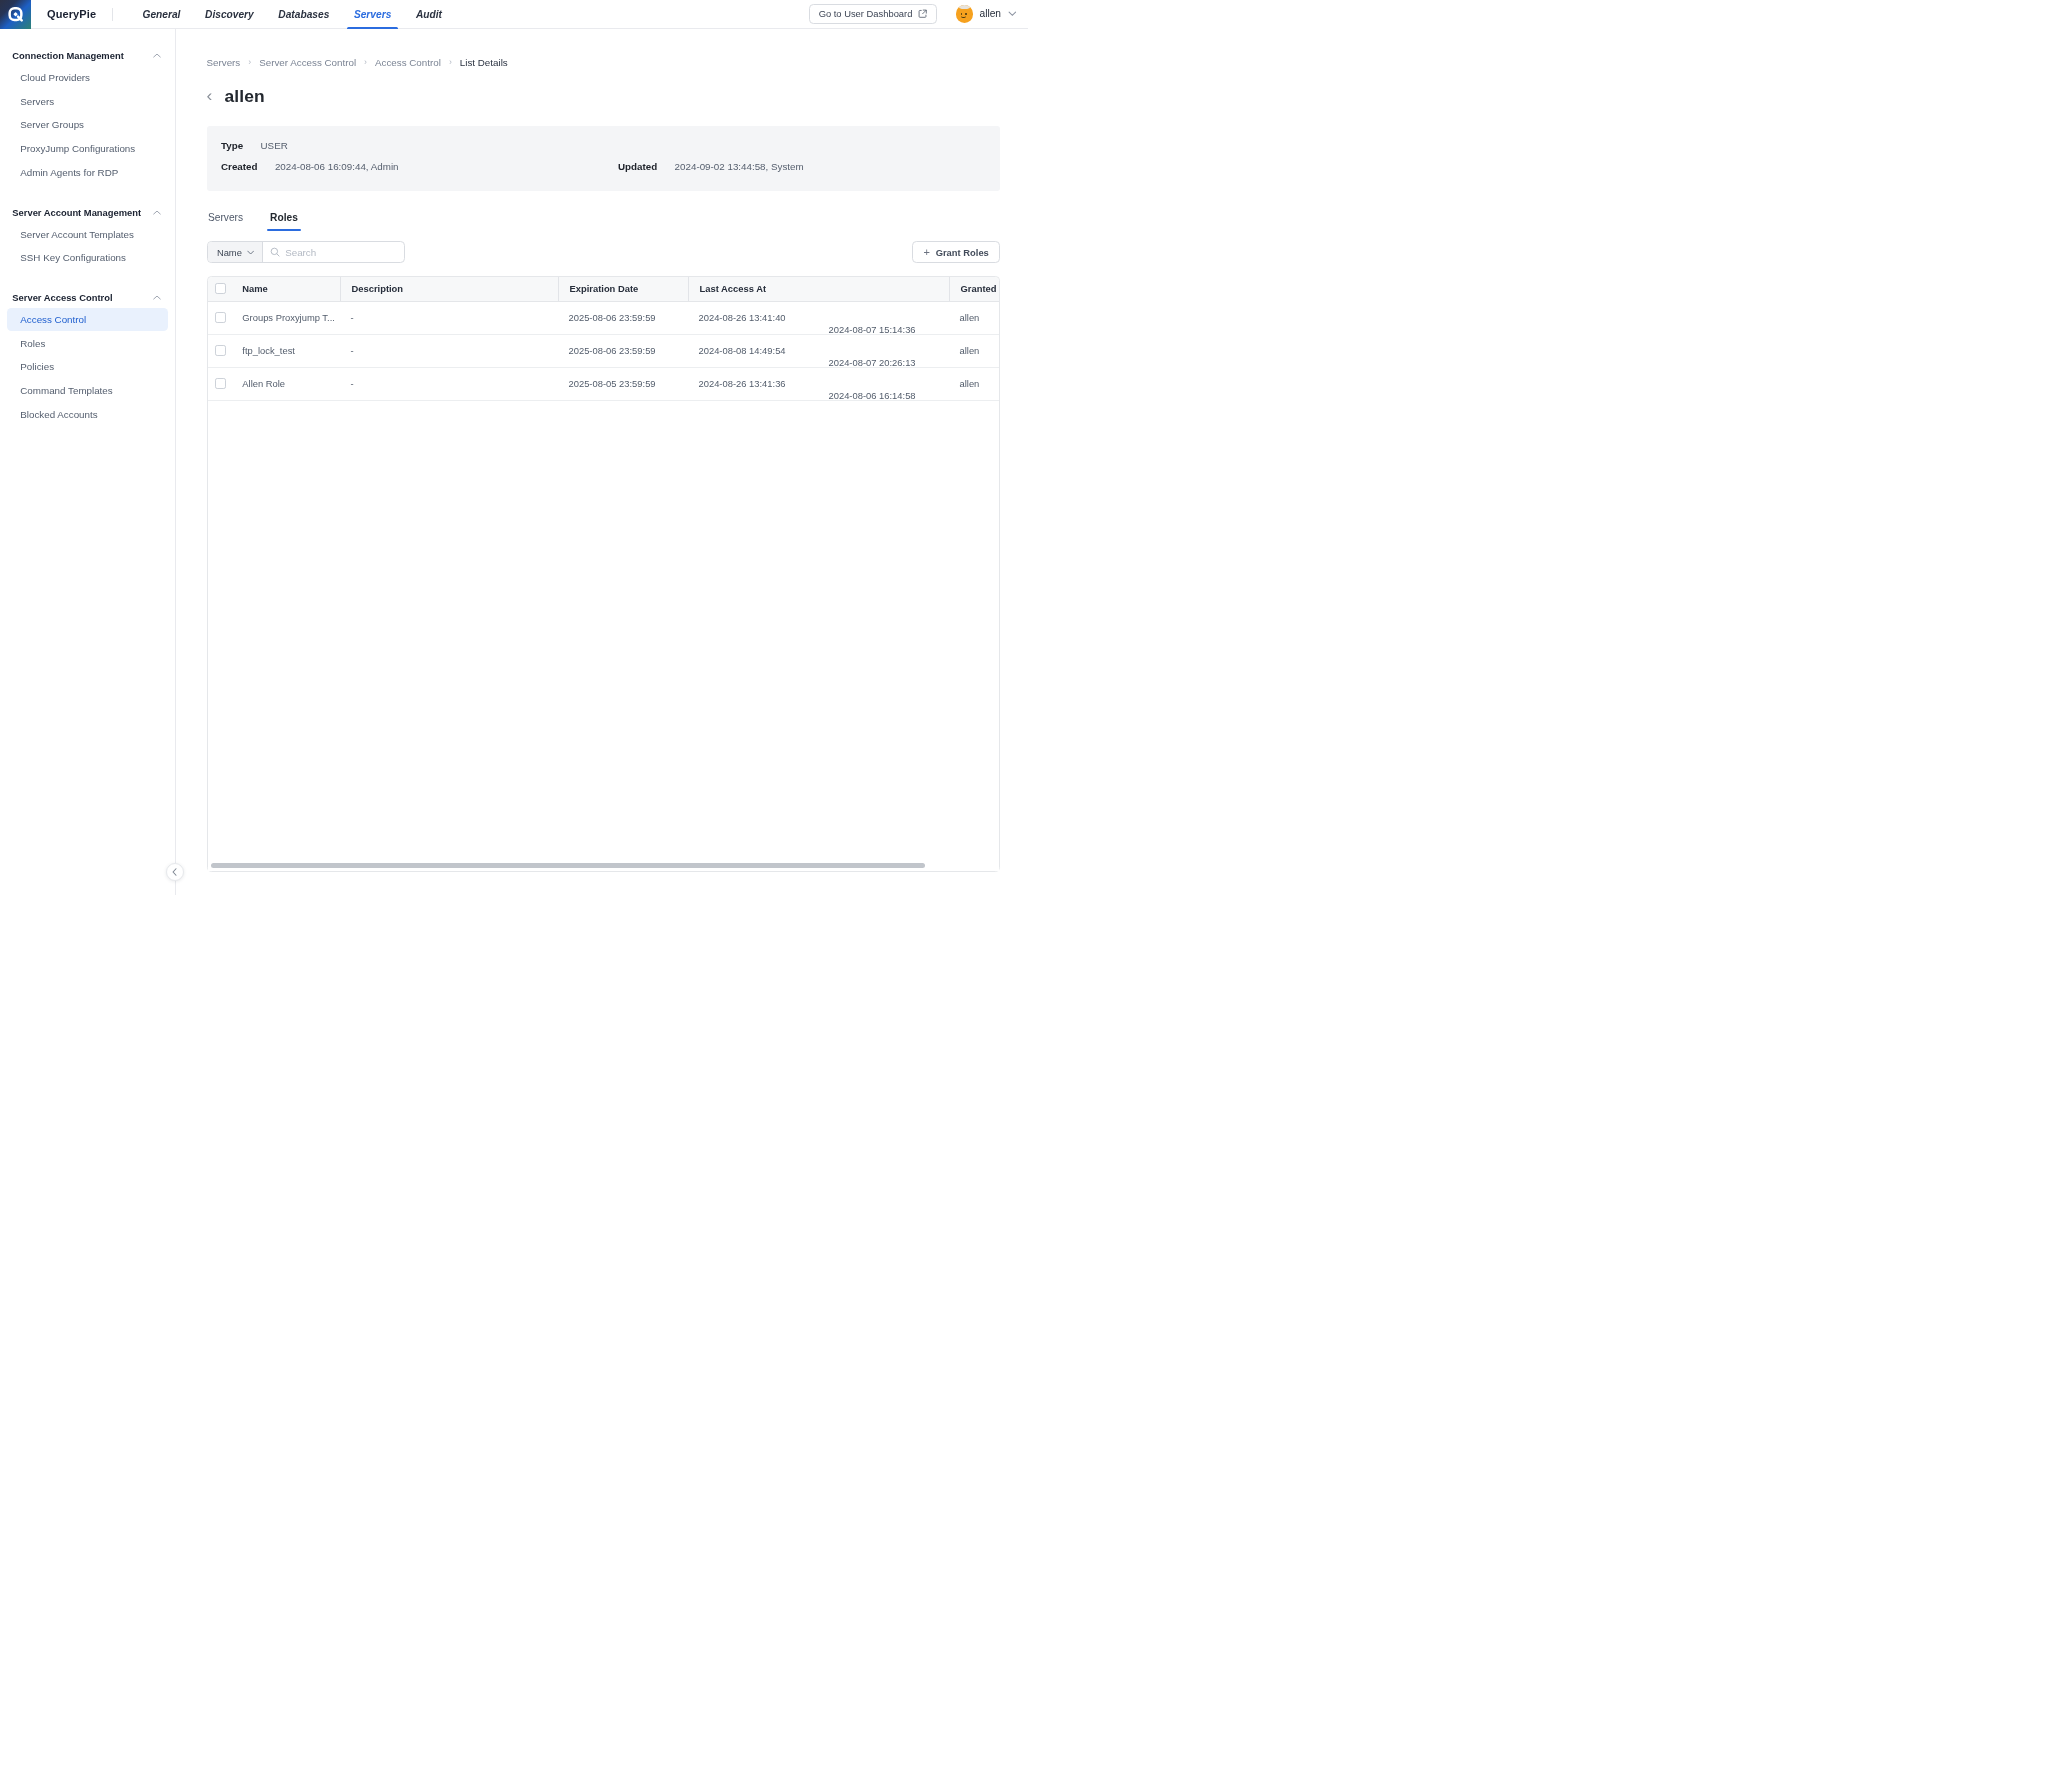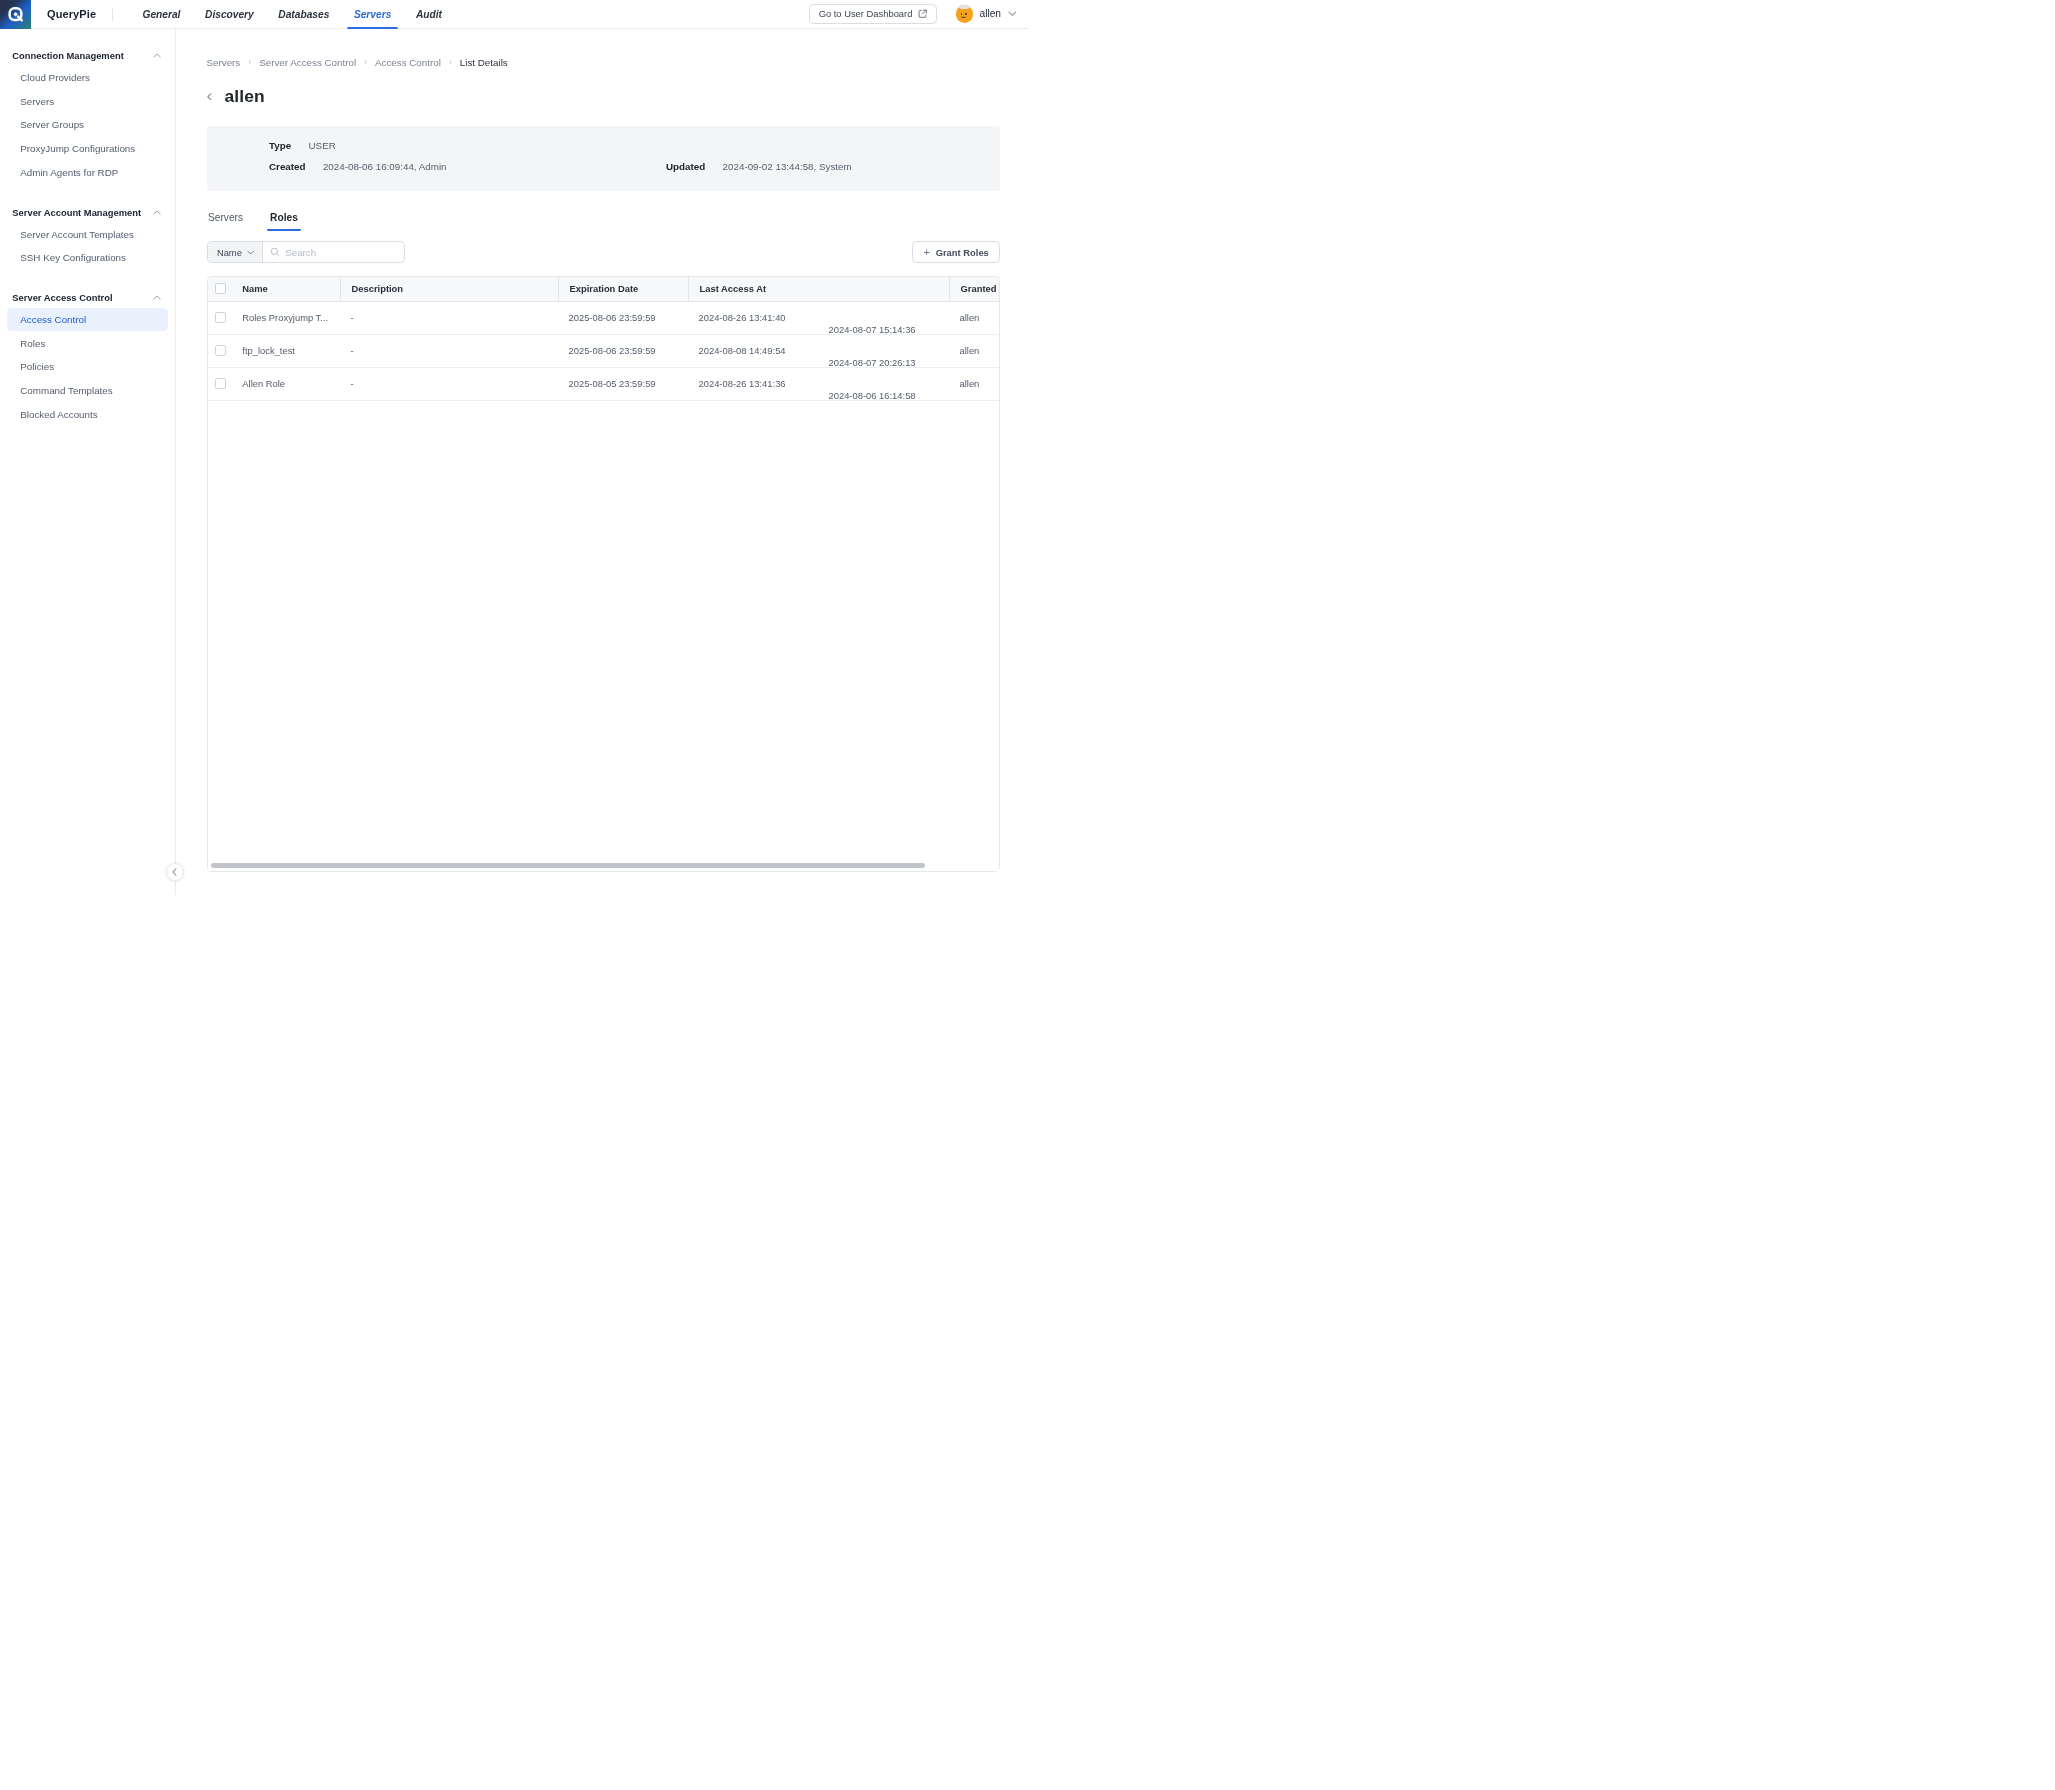--- a/index.html
+++ b/index.html
@@ -89,21 +89,21 @@
   .breadcrumb { display:flex; align-items:center; font-size:9.8px; color:#7b8494; }
   .breadcrumb .bc-link { cursor:pointer; }
   .breadcrumb .bc-sep { margin:0 8px; color:#b3b9c4; font-size:8.7px; }
   .breadcrumb .bc-current { color:#2b3342; }
 
   .title-row { display:flex; align-items:center; margin-top:18px; }
   .back-btn { font-size:17.4px; color:#8a9099; line-height:1; cursor:pointer; font-weight:400; margin-top:-1.5px; }
   .page-title { font-size:17.4px; font-weight:700; color:#23282f; margin-left:12.3px; letter-spacing:0.1px; }
 
   .info-panel { margin-top:19px; height:65px; background:#f4f5f7; border-radius:2.9px; padding:14.5px 14.5px 0 14.5px; }
-  .info-row { display:flex; align-items:center; font-size:9.8px;margin-left:48px; }
+  .info-row { display:flex; align-items:center; font-size:9.8px; }
   .info-row + .info-row { margin-top:10.2px; }
   .info-group { display:flex; align-items:center; }
   .info-group.first { width:397px; flex:0 0 397px; }
   .info-label { font-weight:700; color:#20242c; margin-right:17.4px; }
   .info-value { color:#57606f; }
 
   .tabs { display:flex; margin-top:19.6px; height:21px; }
   .tab { position:relative; margin-right:24px; font-size:10.2px; color:#4e5869; cursor:pointer; padding:1.5px 1.5px 0 1.5px; }
   .tab.active { color:#23282f; font-weight:700; }
   .tab.active::after { content:""; position:absolute; left:-1.5px; right:-1.5px; bottom:0; height:2.2px; background:#2b6cdf; border-radius:1.5px; }
@@ -325,21 +325,21 @@
           <div class="t-cell col-exp sep">Expiration Date</div>
           <div class="t-cell col-last sep">Last Access At</div>
           <div class="t-cell col-gat sep">Granted At</div>
           <div class="t-cell col-gby sep">Granted By</div>
         </div>
 
         <div class="t-row t-body-row">
           <div class="t-cell col-check">
               <span class="checkbox"></span>
             </div>
-          <div class="t-cell col-name">Roles Proxyjump T...</div>
+          <div class="t-cell col-name">Groups Proxyjump T...</div>
           <div class="t-cell col-desc">-</div>
           <div class="t-cell col-exp">2025-08-06 23:59:59</div>
           <div class="t-cell col-last">2024-08-26 13:41:40</div>
           <div class="t-cell col-gat">2024-08-07 15:14:36</div>
           <div class="t-cell col-gby">allen</div>
         </div>
 
         <div class="t-row t-body-row">
           <div class="t-cell col-check">
               <span class="checkbox"></span>

